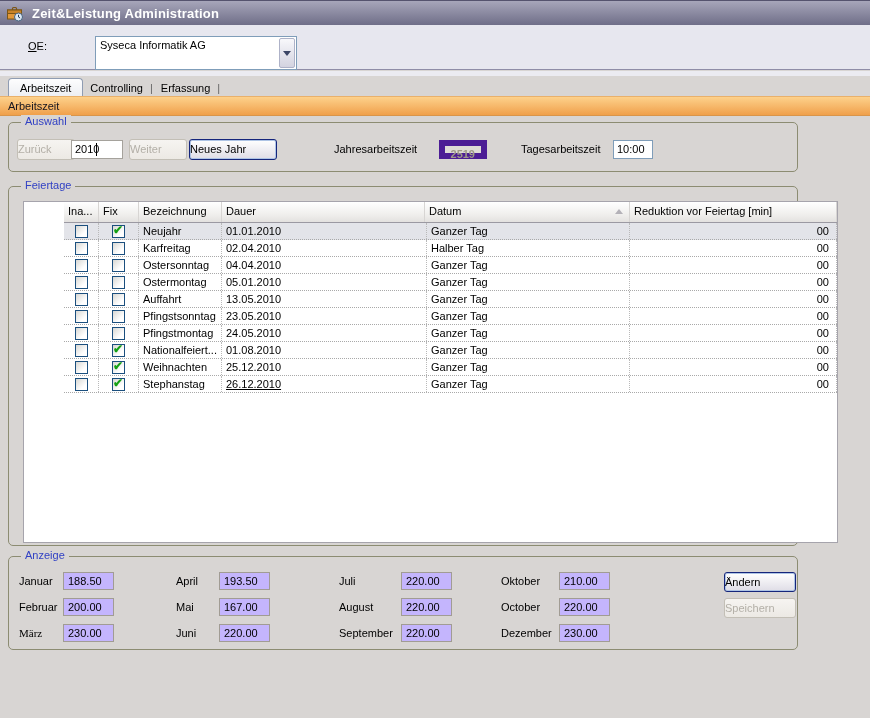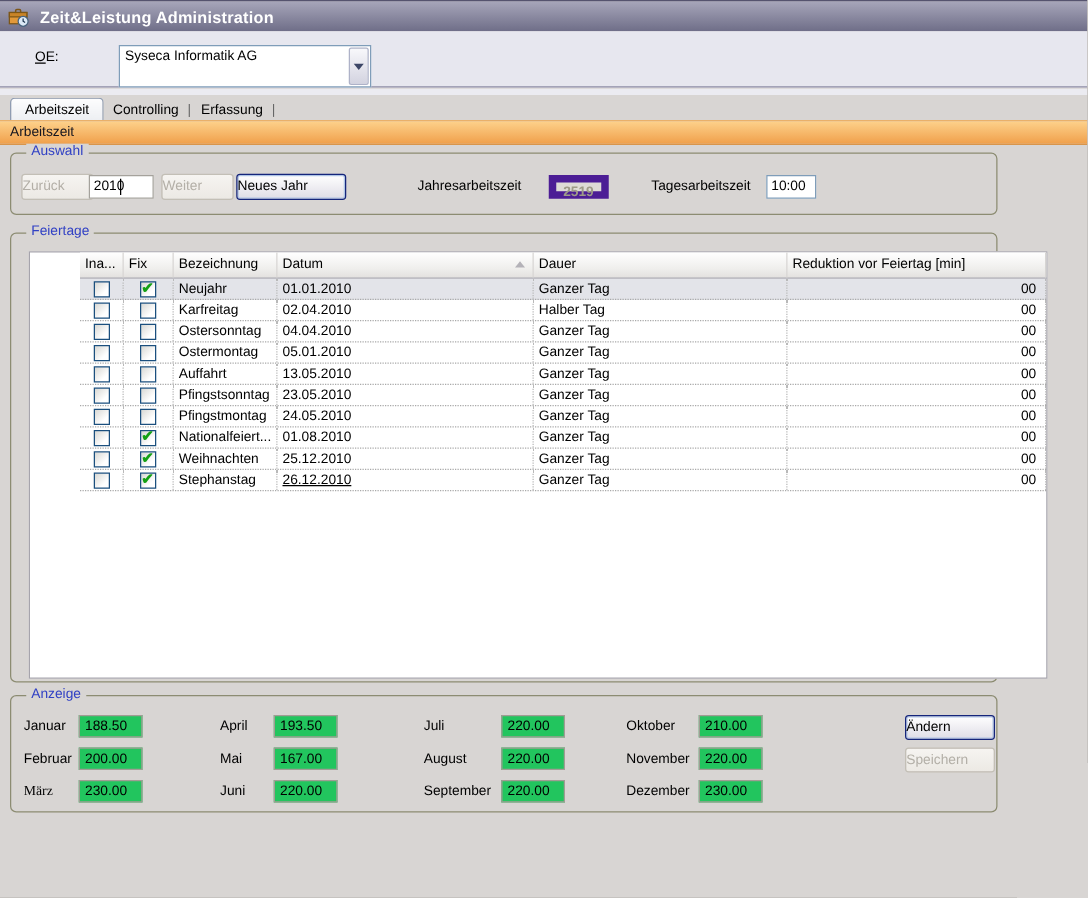--- a/index.html
+++ b/index.html
@@ -77,21 +77,21 @@
     overflow:hidden;white-space:nowrap;}
   .tcell.right{text-align:right;padding-right:7px;padding-left:0;}
   .tcell.cb{display:flex;align-items:center;justify-content:center;padding:0;}
   .checkbox{width:13px;height:13px;border:1px solid #1b4f7e;box-sizing:border-box;
     background:linear-gradient(135deg,#d8d8d4,#fff 70%);position:relative;}
   .check-icon{position:absolute;left:0;top:-3px;color:#14a014;font-size:12px;font-weight:bold;}
 
   
   .month-label{position:absolute;}
   .month-field{position:absolute;width:51px;height:18px;border:1px solid #a19c94;
-    background:#22c55e;box-sizing:border-box;padding:2px 4px;}
+    background:#c4b5fd;box-sizing:border-box;padding:2px 4px;}
 </style>
 </head>
 <body>
 
 <div class="window">
 
   <div class="titlebar">
     <span style="display:inline-flex;">
       <svg width="18" height="18" viewBox="0 0 18 18">
         <rect x="1.5" y="6" width="14" height="9" fill="#e2993a" stroke="#7d5617"></rect>
@@ -141,22 +141,22 @@
     <div class="tbox" id="tages-value">10:00</div>
   </div>
 
   <div class="groupbox" id="feiertage" style="left:8px;top:186px;width:790px;height:360px;">
     <span class="legend">Feiertage</span>
     <div class="table">
       <div class="thead">
           <div class="hcell" style="width: 35px;">Ina...</div>
           <div class="hcell" style="width: 40px;">Fix</div>
           <div class="hcell" style="width: 83px;">Bezeichnung</div>
+          <div class="hcell" style="width: 203px;">Dauer</div>
           <div class="hcell" style="width: 205px;">Datum<div class="sort-arrow"></div></div>
-          <div class="hcell" style="width: 203px;">Dauer</div>
           <div class="hcell" style="width: 207px;">Reduktion vor Feiertag [min]</div>
         </div>
       <div class="tbody">
           <div class="trow selected">
             <div class="tcell cb" style="width: 35px;">
               <div class="checkbox"></div>
             </div>
             <div class="tcell cb" style="width: 40px;">
               <div class="checkbox">
                 <div class="check-icon">✔</div>
@@ -301,21 +301,21 @@
         <div class="month-label" style="left: 167px; top: 70px;">Juni</div>
         <div class="month-field" style="left: 210px; top: 67px;">220.00</div>
         <div class="month-label" style="left: 330px; top: 18px;">Juli</div>
         <div class="month-field" style="left: 392px; top: 15px;">220.00</div>
         <div class="month-label" style="left: 330px; top: 44px;">August</div>
         <div class="month-field" style="left: 392px; top: 41px;">220.00</div>
         <div class="month-label" style="left: 330px; top: 70px;">September</div>
         <div class="month-field" style="left: 392px; top: 67px;">220.00</div>
         <div class="month-label" style="left: 492px; top: 18px;">Oktober</div>
         <div class="month-field" style="left: 550px; top: 15px;">210.00</div>
-        <div class="month-label" style="left: 492px; top: 44px;">November</div>
+        <div class="month-label" style="left: 492px; top: 44px;">October</div>
         <div class="month-field" style="left: 550px; top: 41px;">220.00</div>
         <div class="month-label" style="left: 492px; top: 70px;">Dezember</div>
         <div class="month-field" style="left: 550px; top: 67px;">230.00</div>
       </div>
     <div class="btn btn-default" style="left:715px;top:15px;width:72px;height:20px;line-height:18px;">Ändern</div>
     <div class="btn btn-disabled" style="left:715px;top:41px;width:72px;height:20px;line-height:18px;">Speichern</div>
   </div>
 
 </div>
 

